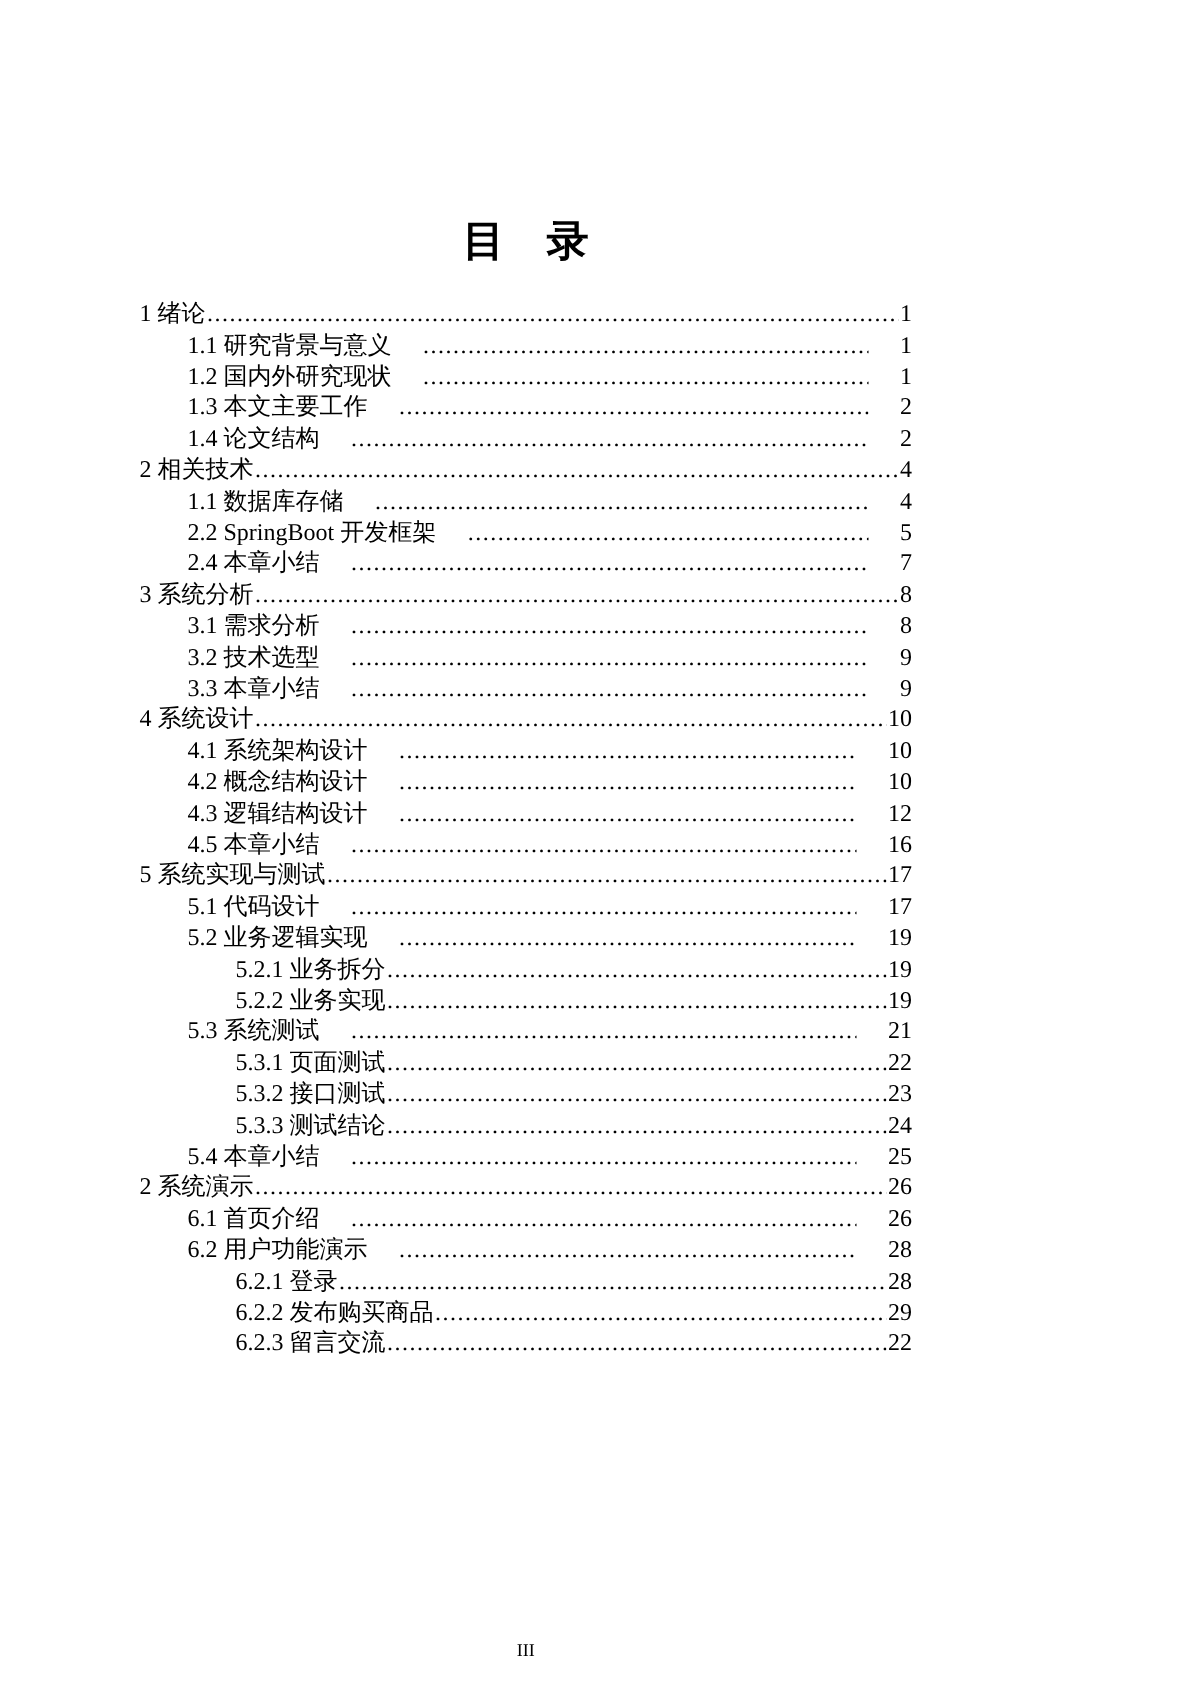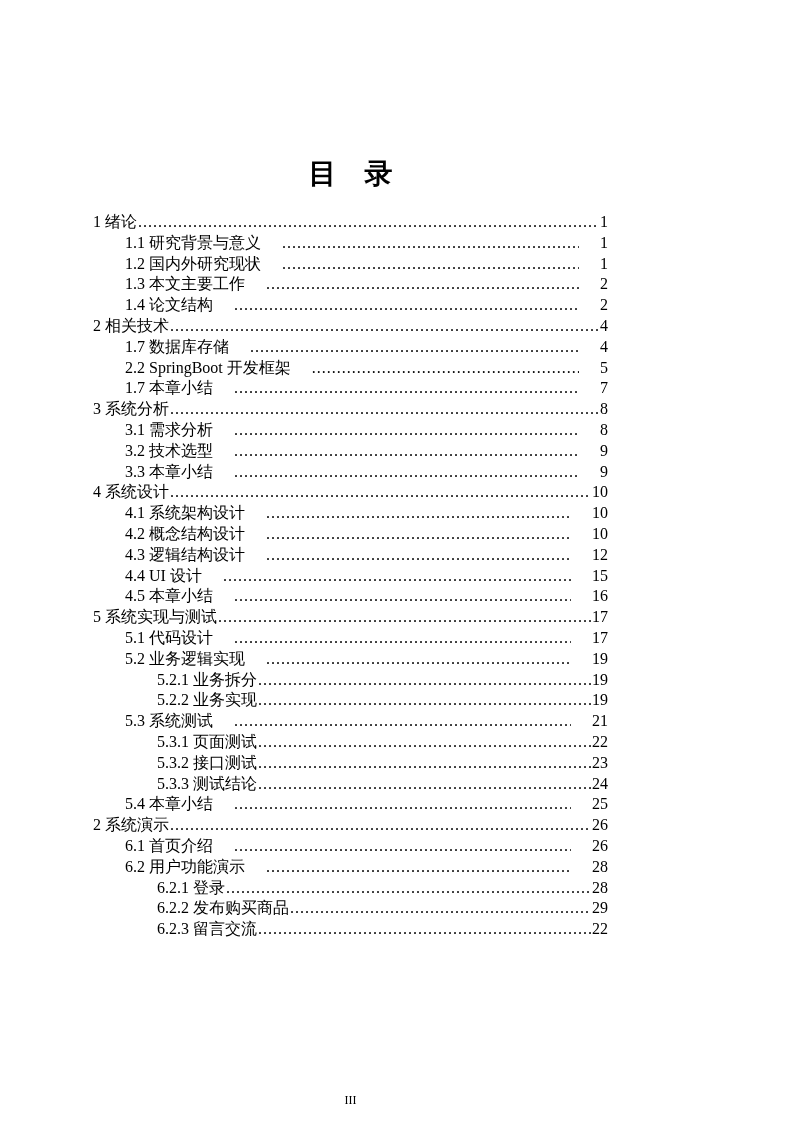--- a/index.html
+++ b/index.html
@@ -6,21 +6,21 @@
     margin: 0;
     padding: 0;
     background: #ffffff;
   }
   .page {
     position: relative;
     width: 701px;
     height: 1121px;
     background: #ffffff;
     box-sizing: border-box;
-    padding: 16px 93px;
+    padding: 4px 93px;
     font-family: "Liberation Serif", serif;
     color: #000000;
     overflow: hidden;
   }
   .doc-title {
     margin: 0;
     padding-top: 141px;
     font-size: 28px;
     line-height: 34px;
     font-weight: bold;
@@ -97,31 +97,31 @@
         <span class="toc-label">1.4 论文结构</span>
         <span class="dot-leader"></span>
         <span class="toc-page">2</span>
       </div>
       <div class="toc-row level-1">
         <span class="toc-label">2 相关技术</span>
         <span class="dot-leader"></span>
         <span class="toc-page">4</span>
       </div>
       <div class="toc-row level-2">
-        <span class="toc-label">1.7 数据库存储</span>
+        <span class="toc-label">1.1 数据库存储</span>
         <span class="dot-leader"></span>
         <span class="toc-page">4</span>
       </div>
       <div class="toc-row level-2">
         <span class="toc-label">2.2 SpringBoot 开发框架</span>
         <span class="dot-leader"></span>
         <span class="toc-page">5</span>
       </div>
       <div class="toc-row level-2">
-        <span class="toc-label">1.7 本章小结</span>
+        <span class="toc-label">2.4 本章小结</span>
         <span class="dot-leader"></span>
         <span class="toc-page">7</span>
       </div>
       <div class="toc-row level-1">
         <span class="toc-label">3 系统分析</span>
         <span class="dot-leader"></span>
         <span class="toc-page">8</span>
       </div>
       <div class="toc-row level-2">
         <span class="toc-label">3.1 需求分析</span>
@@ -150,25 +150,20 @@
       </div>
       <div class="toc-row level-2">
         <span class="toc-label">4.2 概念结构设计</span>
         <span class="dot-leader"></span>
         <span class="toc-page">10</span>
       </div>
       <div class="toc-row level-2">
         <span class="toc-label">4.3 逻辑结构设计</span>
         <span class="dot-leader"></span>
         <span class="toc-page">12</span>
-      </div>
-      <div class="toc-row level-2">
-        <span class="toc-label">4.4 UI 设计</span>
-        <span class="dot-leader"></span>
-        <span class="toc-page">15</span>
       </div>
       <div class="toc-row level-2">
         <span class="toc-label">4.5 本章小结</span>
         <span class="dot-leader"></span>
         <span class="toc-page">16</span>
       </div>
       <div class="toc-row level-1">
         <span class="toc-label">5 系统实现与测试</span>
         <span class="dot-leader"></span>
         <span class="toc-page">17</span>

